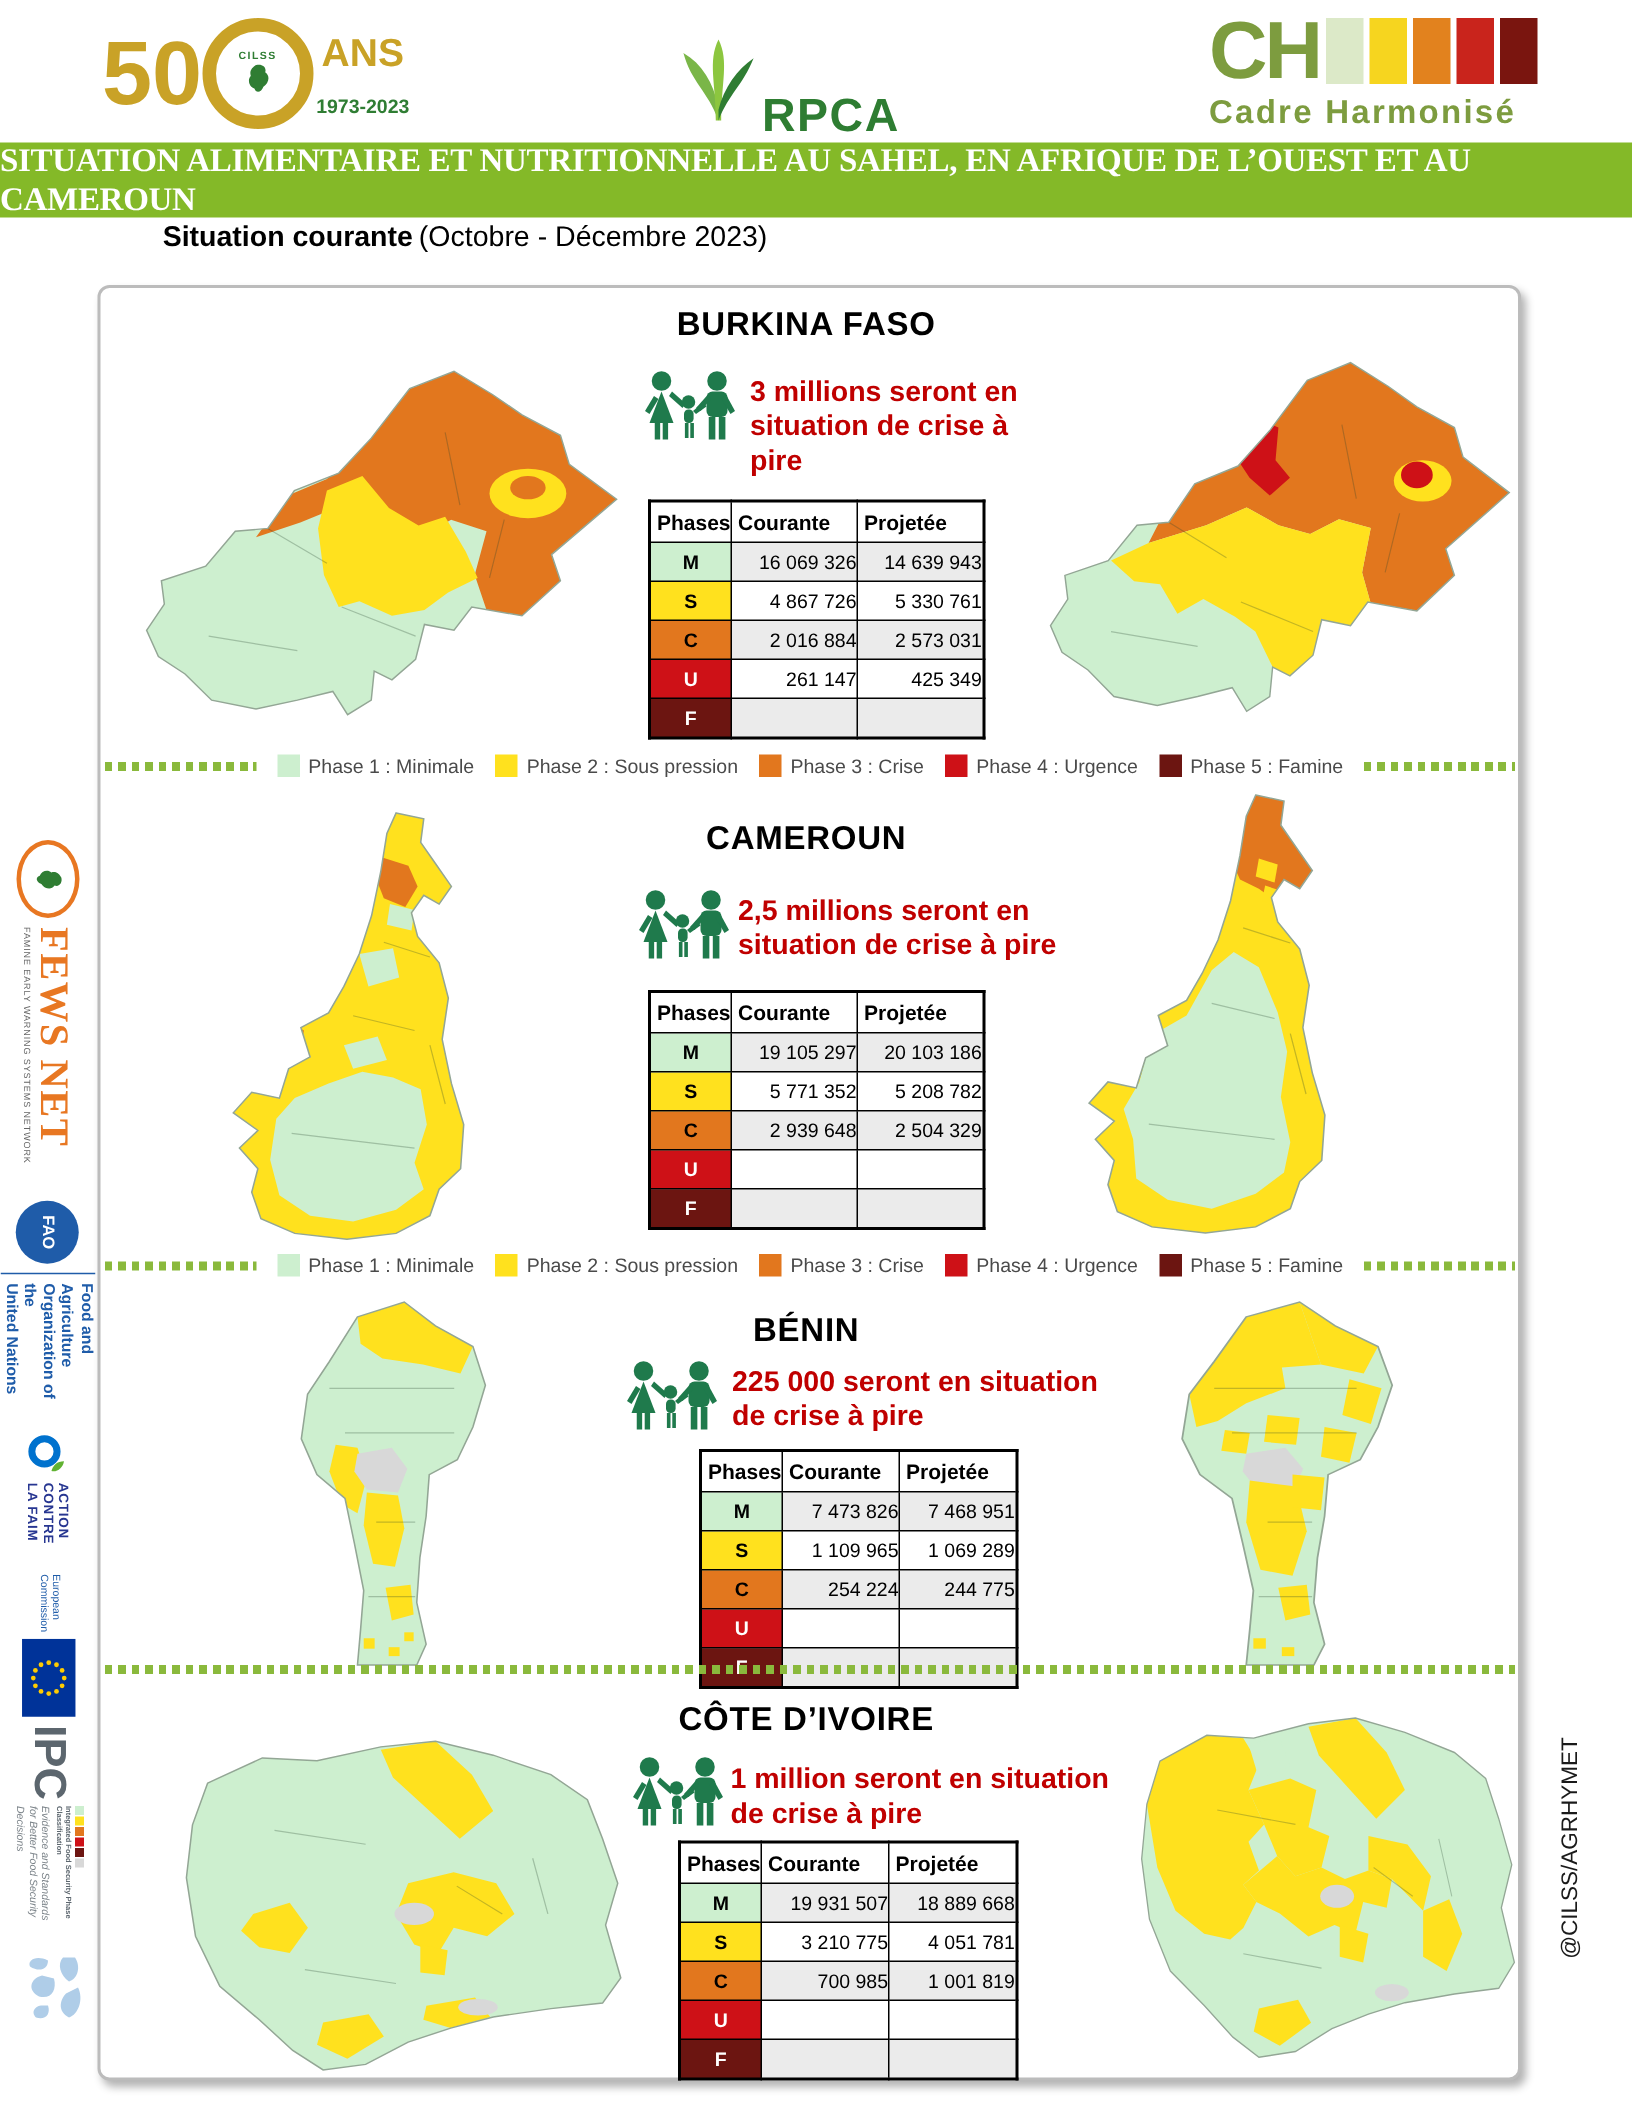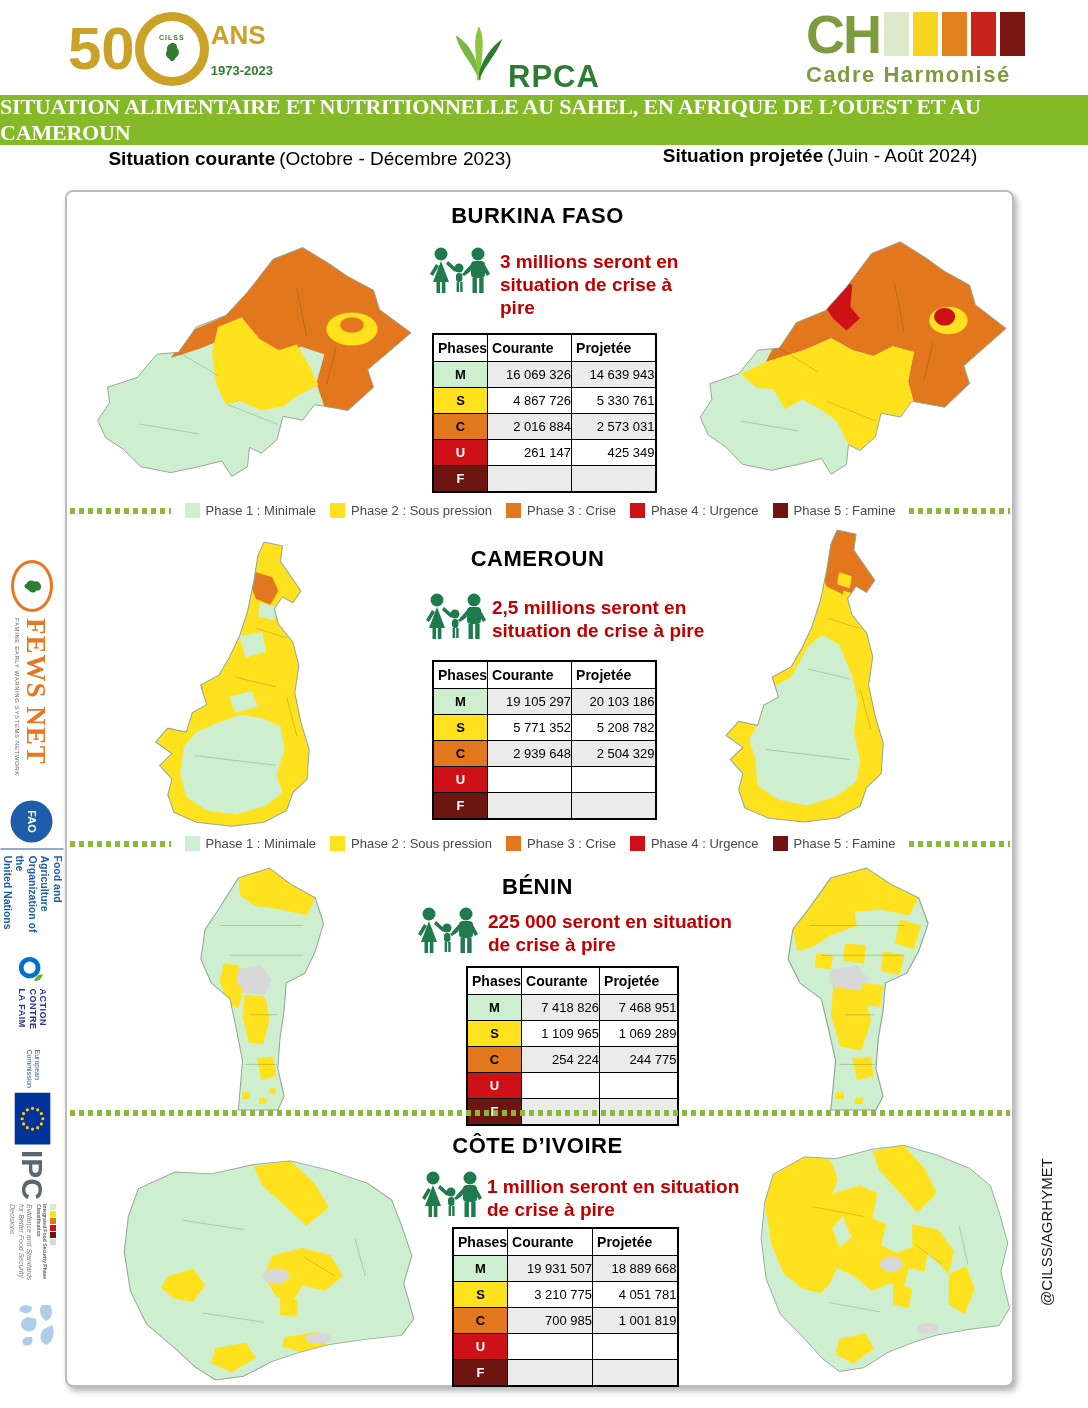--- a/index.html
+++ b/index.html
@@ -7,21 +7,21 @@
         font-family:"Liberation Sans",sans-serif;color:#000;}
   .abs{position:absolute;}
 
   
   .banner{position:absolute;left:0;top:95px;width:100%;height:50px;background:var(--banner);
           color:#fff;font-weight:bold;font-size:22px;display:flex;align-items:center;
           justify-content:center;letter-spacing:-0.2px;font-family:Liberation Serif, serif;}
   .subtitle{position:absolute;font-size:19px;text-align:center;white-space:nowrap;}
   .subtitle b{margin-right:4px;}
 
-  .cilss{display:flex;align-items:center;gap:0;}
+  .cilss{display:flex;align-items:center;gap:0;text-align:center;}
   .c50-5{font-size:60px;font-weight:bold;color:#C9A227;line-height:1;}
   .c50-ring{width:56px;height:56px;border:9px solid #C9A227;border-radius:50%;background:#fff;
             display:flex;flex-direction:column;align-items:center;justify-content:center;}
   .c50-org{font-size:7px;font-weight:bold;color:#2F7D33;letter-spacing:1px;}
   .c50-col{display:flex;flex-direction:column;line-height:1;margin-left:2px;}
   .c50-ans{font-size:26px;font-weight:bold;color:#C9A227;}
   .c50-years{font-size:13px;font-weight:bold;color:#2F7D33;margin-top:16px;}
   .rpca{display:flex;align-items:flex-end;gap:2px;}
   .rpca-text{font-size:31px;font-weight:bold;color:#2E7D32;letter-spacing:1px;line-height:1;}
   .ch{display:flex;flex-direction:column;align-items:flex-start;}
@@ -127,23 +127,20 @@
       <path d="M30,62 C38,42 48,36 56,16 C44,24 34,38 30,54 Z" fill="#2F7D33"></path>
     </svg>
     <span class="rpca-text">RPCA</span>
   </div>
 
   <div class="banner">SITUATION ALIMENTAIRE ET NUTRITIONNELLE AU SAHEL, EN AFRIQUE DE L’OUEST ET AU CAMEROUN</div>
 
   <div class="subtitle" style="left:70px;top:148px;width:480px;">
     <b>Situation courante</b><span>(Octobre - Décembre 2023)</span>
   </div>
-  <div class="subtitle" style="left:620px;top:145px;width:400px;">
-    <b>Situation projetée</b><span>(Juin - Août 2024)</span>
-  </div>
 
   <div class="contentbox"></div>
 
   <div class="country-title" style="top:203px;">BURKINA FASO</div>
 
   <div class="abs map" style="left:80px;top:230px;width:335px;height:262px;">
     <svg viewBox="0 0 340 270" width="100%" height="100%" preserveAspectRatio="none">
       <defs>
           <clipPath id="bf1">
             <path d="M18,196 L30,178 L28,162 L58,152 L78,128 L100,126 L118,100 L148,88 L170,64 L196,30 L226,18 L252,34 L272,48 L298,62 L304,82 L336,106 L292,144 L298,162 L272,186 L238,180 L226,196 L206,192 L200,216 L184,230 L172,224 L170,244 L154,254 L144,238 L120,244 L92,250 L62,244 L44,226 L26,214 Z"></path>
@@ -461,21 +458,21 @@
         <col style="width:78px">
       </colgroup>
     <tbody>
         <tr>
       <th>Phases</th>
       <th>Courante</th>
       <th>Projetée</th>
     </tr>
     <tr>
       <td class="pl pl1" style="background: rgb(205, 239, 207);">M</td>
-      <td class="val">7 418 826</td>
+      <td class="val">7 473 826</td>
       <td class="val">7 468 951</td>
     </tr>
     <tr>
       <td class="pl pl2" style="background: rgb(255, 225, 30);">S</td>
       <td class="val">1 109 965</td>
       <td class="val">1 069 289</td>
     </tr>
     <tr>
       <td class="pl pl3" style="background: rgb(226, 119, 30);">C</td>
       <td class="val">254 224</td>

